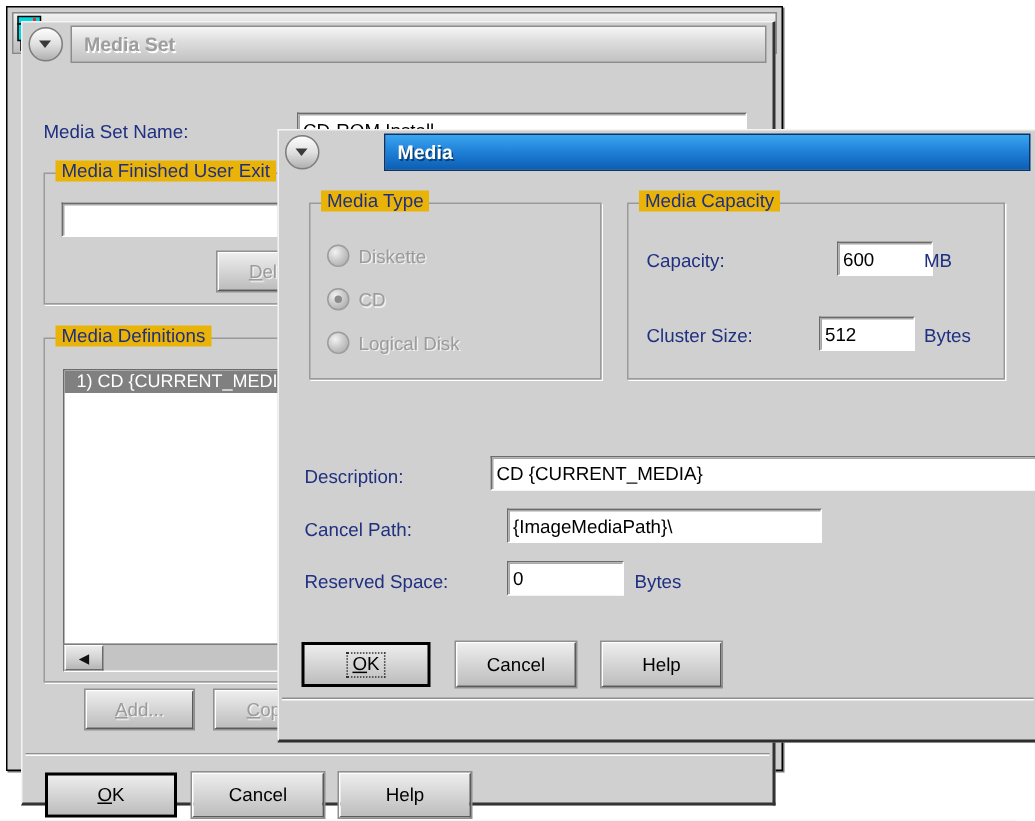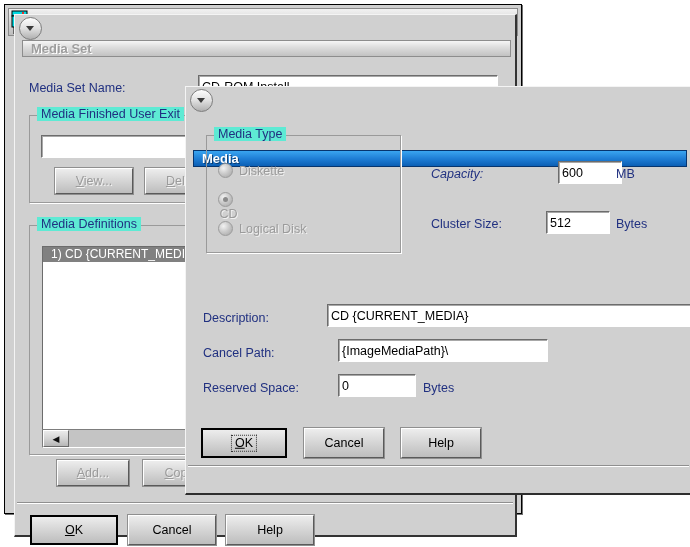--- a/index.html
+++ b/index.html
@@ -44,21 +44,21 @@
   #mediaset {
     position: absolute; left: 14px; top: 14px; width: 500px; height: 520px;
     background: #d0d0d0;
     border-top: 1px solid #f4f4f4;
     border-left: 1px solid #f4f4f4;
     border-right: 2px solid #333333;
     border-bottom: 2px solid #333333;
   }
   .ttlbar {
     position: absolute; height: 25px;
-    display: flex;  flex-direction: column;
+    display: flex; align-items: center;
   }
   .ttl-sysbtn {
     width: 21px; height: 21px; border-radius: 50%; flex: none; margin-left: 2px;
     background: linear-gradient(to bottom, #fdfdfd 0%, #e0e0e0 50%, #b0b0b0 100%);
     border: 1px solid #7d7d7d;
     position: relative;
   }
   .ttl-sysbtn::after {
     content:""; position:absolute; left:6px; top:8px;
     border-left:4px solid transparent; border-right:4px solid transparent;
@@ -99,21 +99,21 @@
 
   .gbox { position: absolute; }
   .gbox > .gframe {
     position: absolute; inset: 0;
     border: 1px solid #9a9a9a;
     border-top-color:#9a9a9a;
     box-shadow: 1px 1px 0 #ffffff;
   }
   .gbox > .gtitle {
     position: absolute; top: -8px; left: 8px; padding: 0 4px;
-    background: #5eead4; font-size: 12.5px; color: #203080; white-space: nowrap;
+    background: #eab308; font-size: 12.5px; color: #203080; white-space: nowrap;
   }
 
   .btn {
     position: absolute;
     background: linear-gradient(to bottom, #ededed 0%, #dcdcdc 35%, #bdbdbd 100%);
     border-top: 1px solid #ffffff;
     border-left: 1px solid #ffffff;
     border-right: 1px solid #5a5a5a;
     border-bottom: 1px solid #5a5a5a;
     outline: 1px solid #8f8f8f;
@@ -225,23 +225,20 @@
     </div>
 
     <div class="lbl" style="left:14px; top:66px;">Media Set Name:</div>
     <div class="tfield" style="left:183px; top:60px; width:300px; height:23px;" title="">CD-ROM Install</div>
 
     <div class="gbox" style="left:14px; top:100px; width:470px; height:88px;">
       <div class="gframe"></div>
       <div class="gtitle">Media Finished User Exit</div>
     </div>
     <div class="tfield" style="left:26px; top:120px; width:440px; height:23px;"></div>
-    <div class="btn disabled" style="left:40px; top:153px; width:78px; height:26px;">
-      <span><span class="mn">V</span>iew...</span>
-    </div>
     <div class="btn disabled" style="left:130px; top:153px; width:78px; height:26px;">
       <span><span class="mn">D</span>elete</span>
     </div>
 
     <div class="gbox" style="left:14px; top:210px; width:470px; height:230px;">
       <div class="gframe"></div>
       <div class="gtitle">Media Definitions</div>
     </div>
 
     <div id="listbox" style="left:27px; top:231px; width:440px; height:182px;">
@@ -283,31 +280,35 @@
     </div>
 
     <div class="gbox" style="left:20px; top:48px; width:195px; height:118px;">
       <div class="gframe"></div>
       <div class="gtitle">Media Type</div>
     </div>
     <div class="radio-row" style="left:32px; top:76px;text-align:center;">
       <span class="radio-dot"></span>
       <span class="radio-lbl">Diskette</span>
     </div>
-    <div class="radio-row" style="left:32px; top:105px;flex-direction:column;">
+    <div class="radio-row" style="left:32px; top:105px;">
       <span class="radio-dot sel"></span>
       <span class="radio-lbl">CD</span>
     </div>
     <div class="radio-row" style="left:32px; top:134px;">
       <span class="radio-dot"></span>
       <span class="radio-lbl">Logical Disk</span>
     </div>
 
-
-    <div class="lbl" style="left:245px; top:80px;font-style:italic;">Capacity:</div>
+    <div class="gbox" style="left:232px; top:48px; width:252px; height:118px;">
+      <div class="gframe"></div>
+      <div class="gtitle">Media Capacity</div>
+    </div>
+
+    <div class="lbl" style="left:245px; top:80px;">Capacity:</div>
     <div class="tfield" style="left:360px; top:74px; width:64px; height:23px;margin-left:12px;">600</div>
     <div class="lbl" style="left:430px; top:80px;">MB</div>
 
     <div class="lbl" style="left:245px; top:130px;">Cluster Size:</div>
     <div class="tfield" style="left:360px; top:124px; width:64px; height:23px;">512</div>
     <div class="lbl" style="left:430px; top:130px;">Bytes</div>
 
     <div class="lbl" style="left:17px; top:224px;">Description:</div>
     <div class="tfield" style="left:141px; top:217px; width:370px; height:23px;">CD {CURRENT_MEDIA}</div>
 

